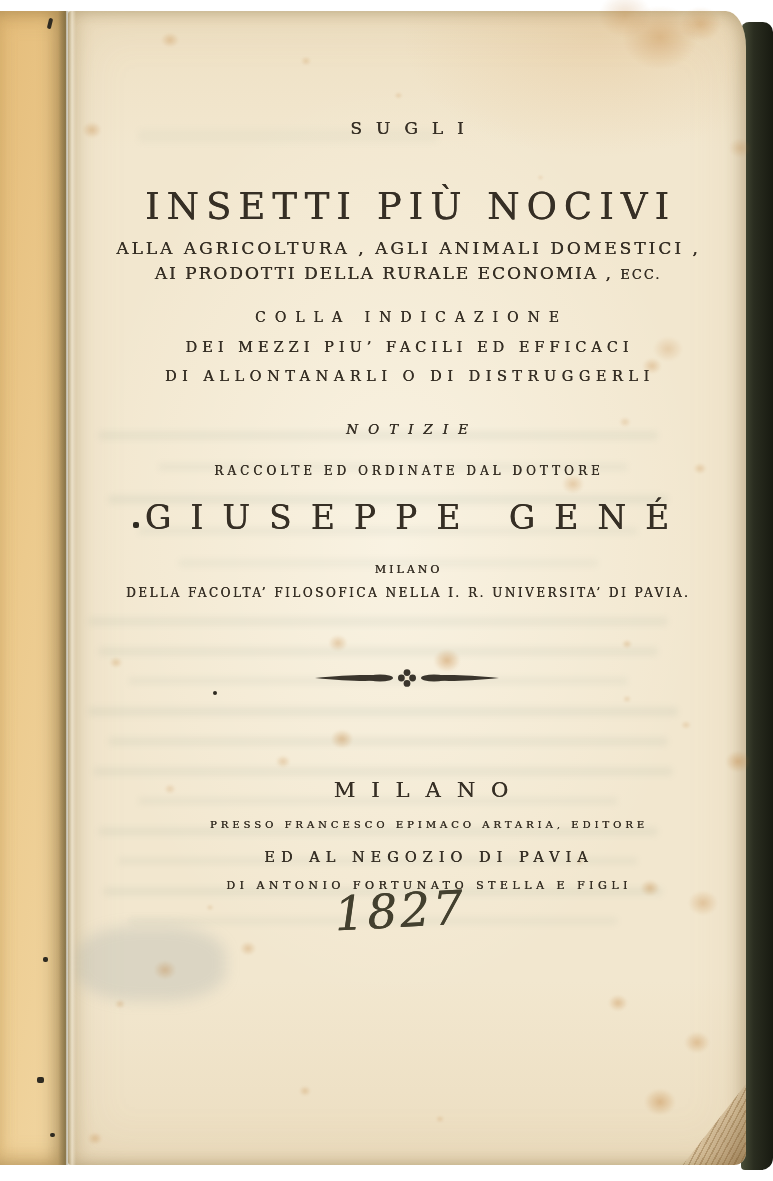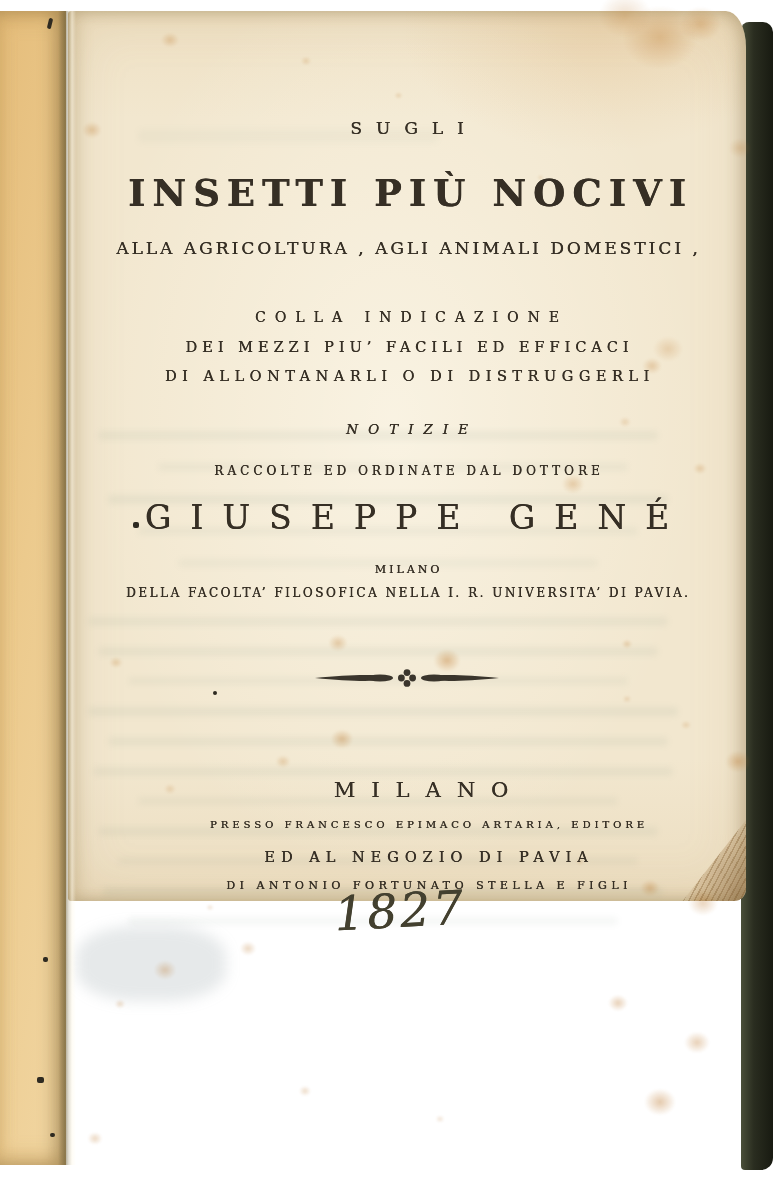--- a/index.html
+++ b/index.html
@@ -29,21 +29,21 @@
     z-index:3;
   }
   
   .cover{
     position:absolute;left:741px;top:22px;width:32px;height:1148px;
     background:linear-gradient(to right,#4a4f39 0%,#2a2d20 40%,#181a11 100%);
     border-radius:8px 10px 12px 4px;
   }
   
   .page{
-    position:absolute;left:68px;top:11px;width:678px;height:890px;
+    position:absolute;left:68px;top:11px;width:678px;height:1154px;
     background-color:var(--paper);
     background-image:
       radial-gradient(ellipse 300px 190px at 78% 2%, rgba(214,160,92,.20), transparent 65%),
       radial-gradient(ellipse 430px 640px at 48% 46%, rgba(255,252,242,.55), transparent 72%),
       linear-gradient(to bottom, rgba(228,206,165,.28), rgba(245,238,220,0) 12%,
                       rgba(245,238,220,0) 84%, rgba(222,200,160,.32) 100%);
     box-shadow:inset 0 0 55px rgba(185,150,95,.22),
                inset -7px 0 14px rgba(120,100,60,.28),
                inset 9px 0 16px rgba(150,125,75,.30);
     border-radius:3px;border-top-right-radius:20px 36px;border-bottom-right-radius:12px;
@@ -143,24 +143,28 @@
         <div class="stain" style="left: 94px; top: 771px; width: 16px; height: 13.6px; background: radial-gradient(closest-side, rgb(186, 115, 38) 0%, rgba(186, 115, 38, 0) 75%); opacity: 0.2;"></div>
         <div class="speck" style="left: 65px; top: 511px; width: 6px; height: 6px;"></div>
         <div class="speck" style="left: 145px; top: 680px; width: 4px; height: 4px;"></div>
         <div class="speck" style="left: -25px; top: 946px; width: 5px; height: 5px;"></div>
         <div class="speck" style="left: -31px; top: 1066px; width: 7px; height: 6px;"></div>
         <div class="speck" style="left: -18px; top: 1122px; width: 5px; height: 4px;"></div>
       </div>
 
     <div class="line" style="top:107px;font-size:17px;--ls:14px;">SUGLI</div>
 
-    <div class="line" style="top:160px;font-size:37px;font-weight:bold;--ls:7px;">INSETTI PIÙ NOCIVI</div>
+    <div class="line" style="top:174px;font-size:37px;font-weight:normal;--ls:7px;">INSETTI PIÙ NOCIVI</div>
 
     <div class="line" style="top:227px;font-size:17px;--ls:3px;">ALLA AGRICOLTURA , AGLI ANIMALI DOMESTICI ,</div>
 
+    <div class="line" style="top:252px;font-size:17px;--ls:2px;">
+      <span>AI PRODOTTI DELLA RURALE ECONOMIA ,</span>
+      <span style="font-size:13px;">ECC.</span>
+    </div>
 
     <div class="line" style="top:298px;font-size:14px;--ls:9px;">COLLA INDICAZIONE</div>
 
     <div class="line" style="top:357px;font-size:14.5px;--ls:5.5px;">DI ALLONTANARLI O DI DISTRUGGERLI</div>
 
     <div class="line" style="top:328px;font-size:14.5px;--ls:5px;">DEI MEZZI PIU’ FACILI ED EFFICACI</div>
 
     <div class="line it" style="top:410px;font-size:13.5px;--ls:10px;">NOTIZIE</div>
 
     <div class="line" style="top:453px;font-size:12px;--ls:4px;">RACCOLTE ED ORDINATE DAL DOTTORE</div>

